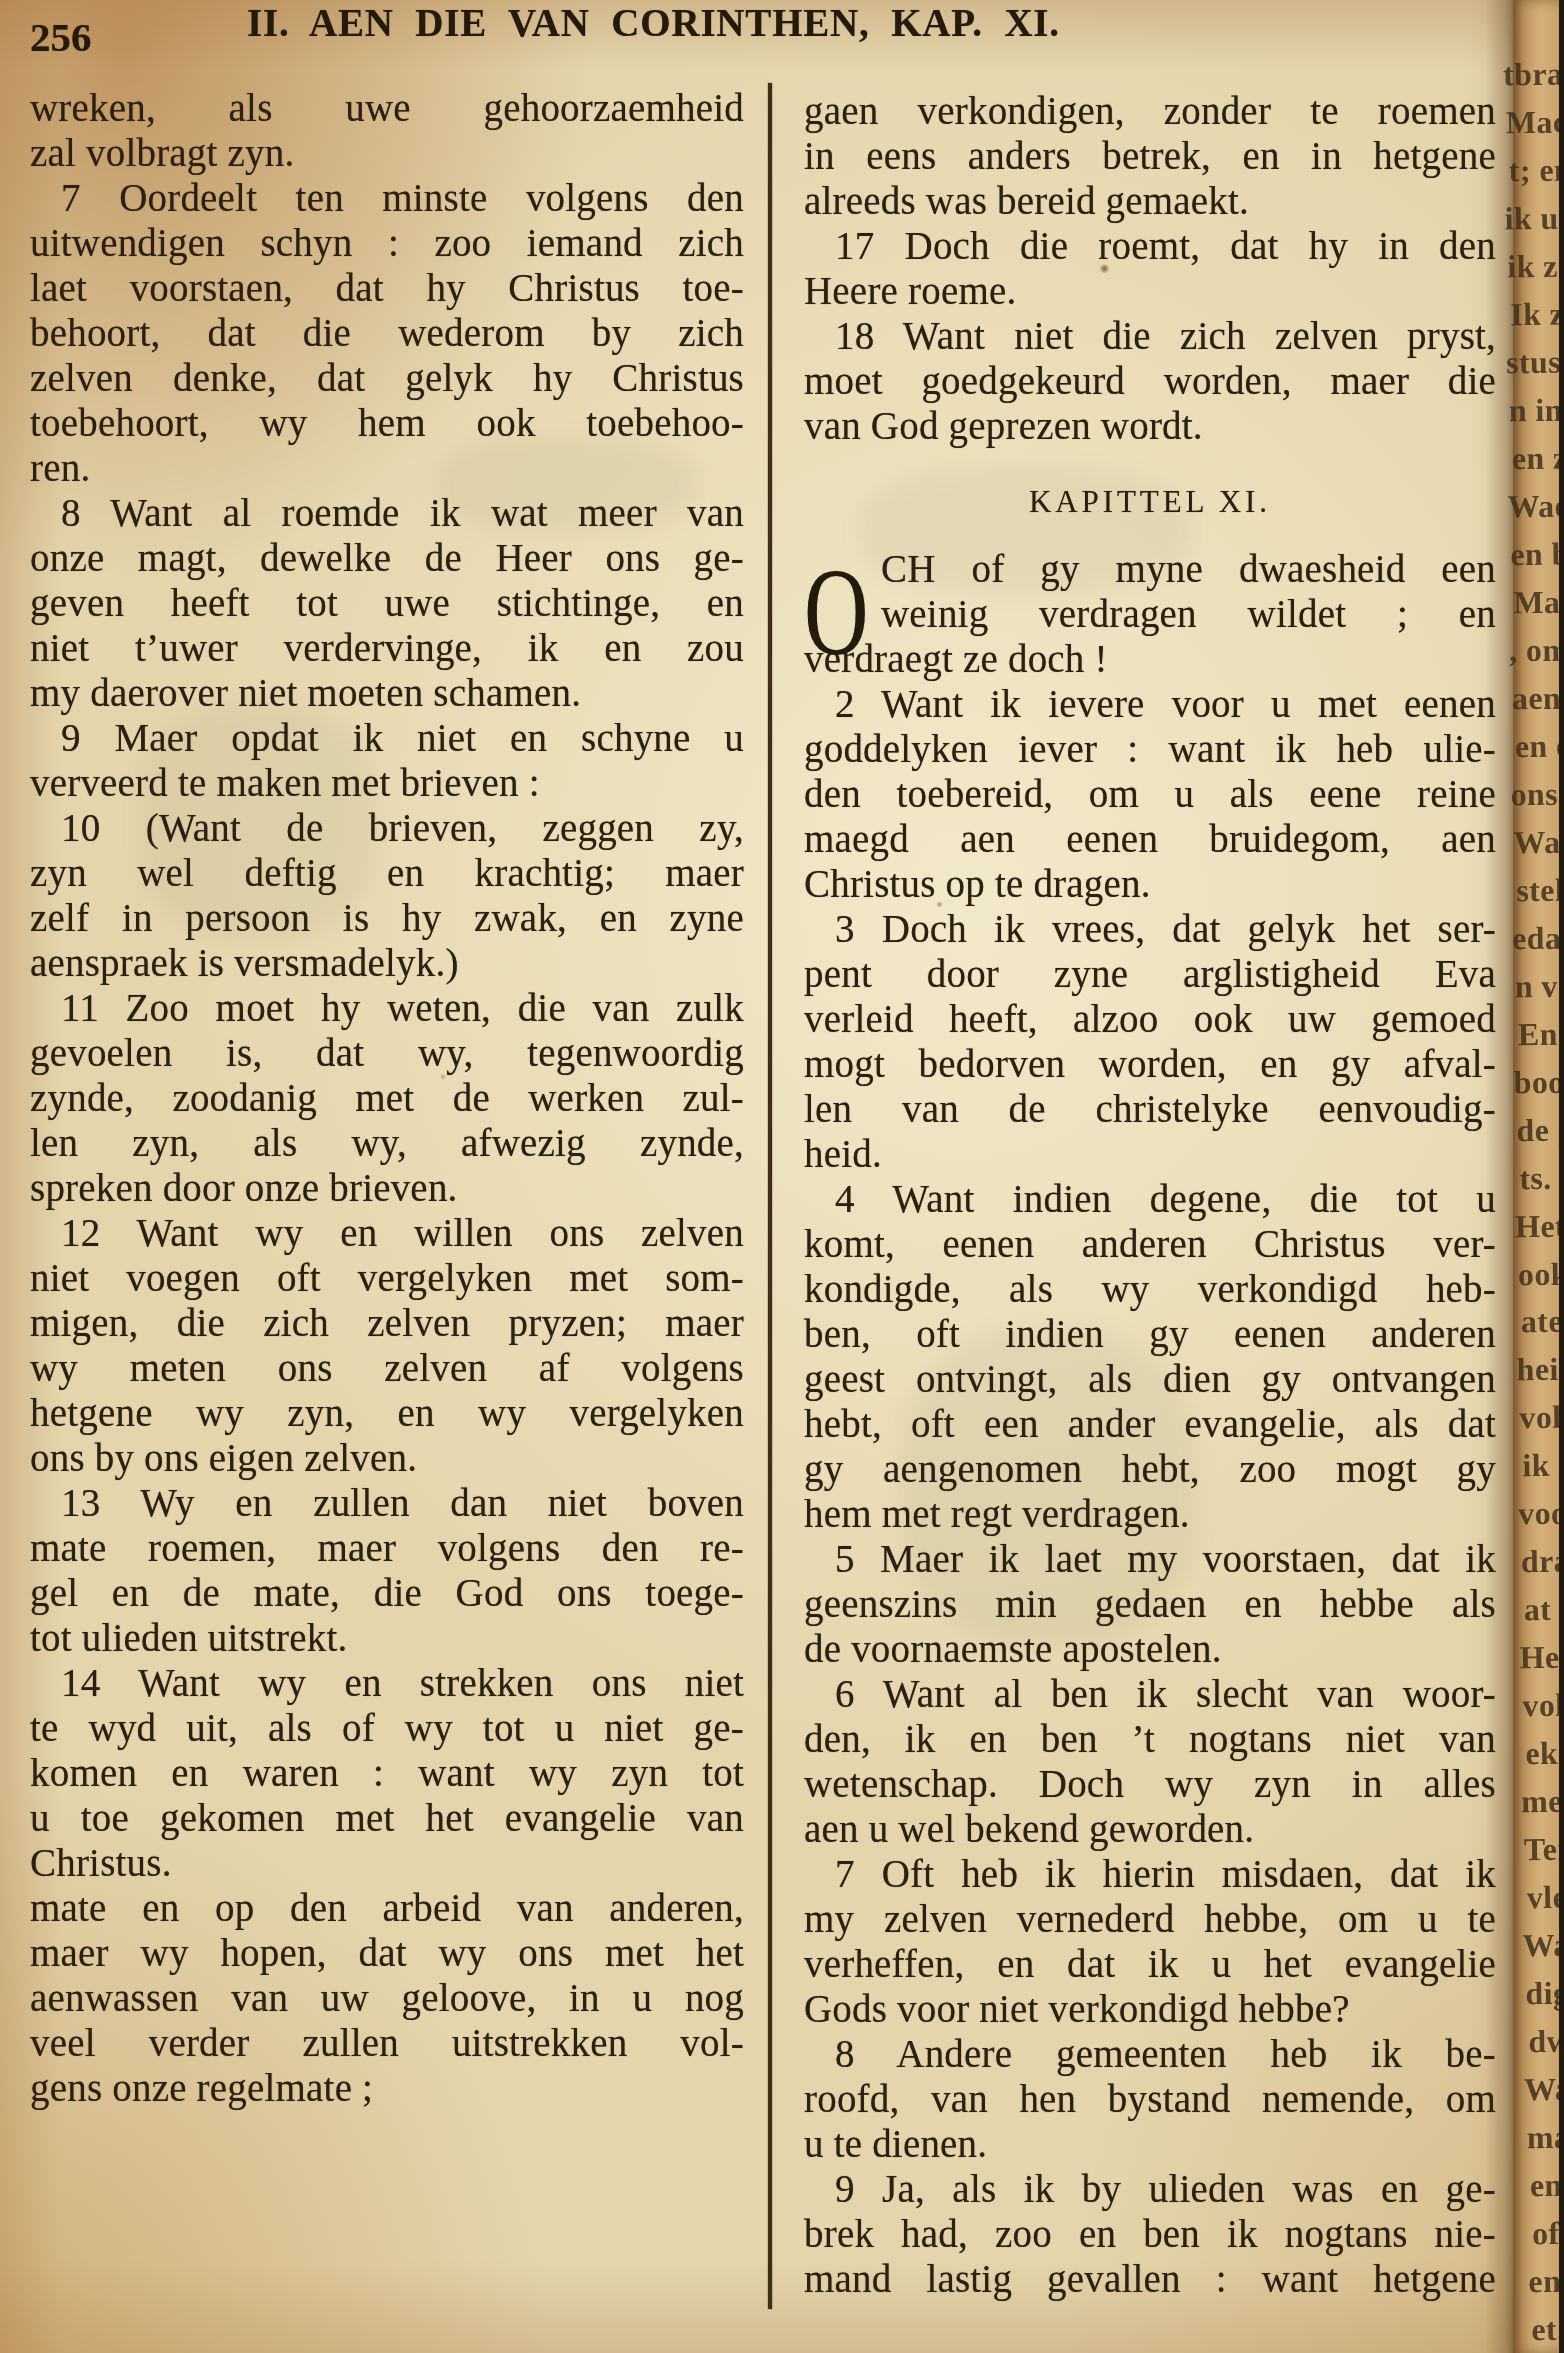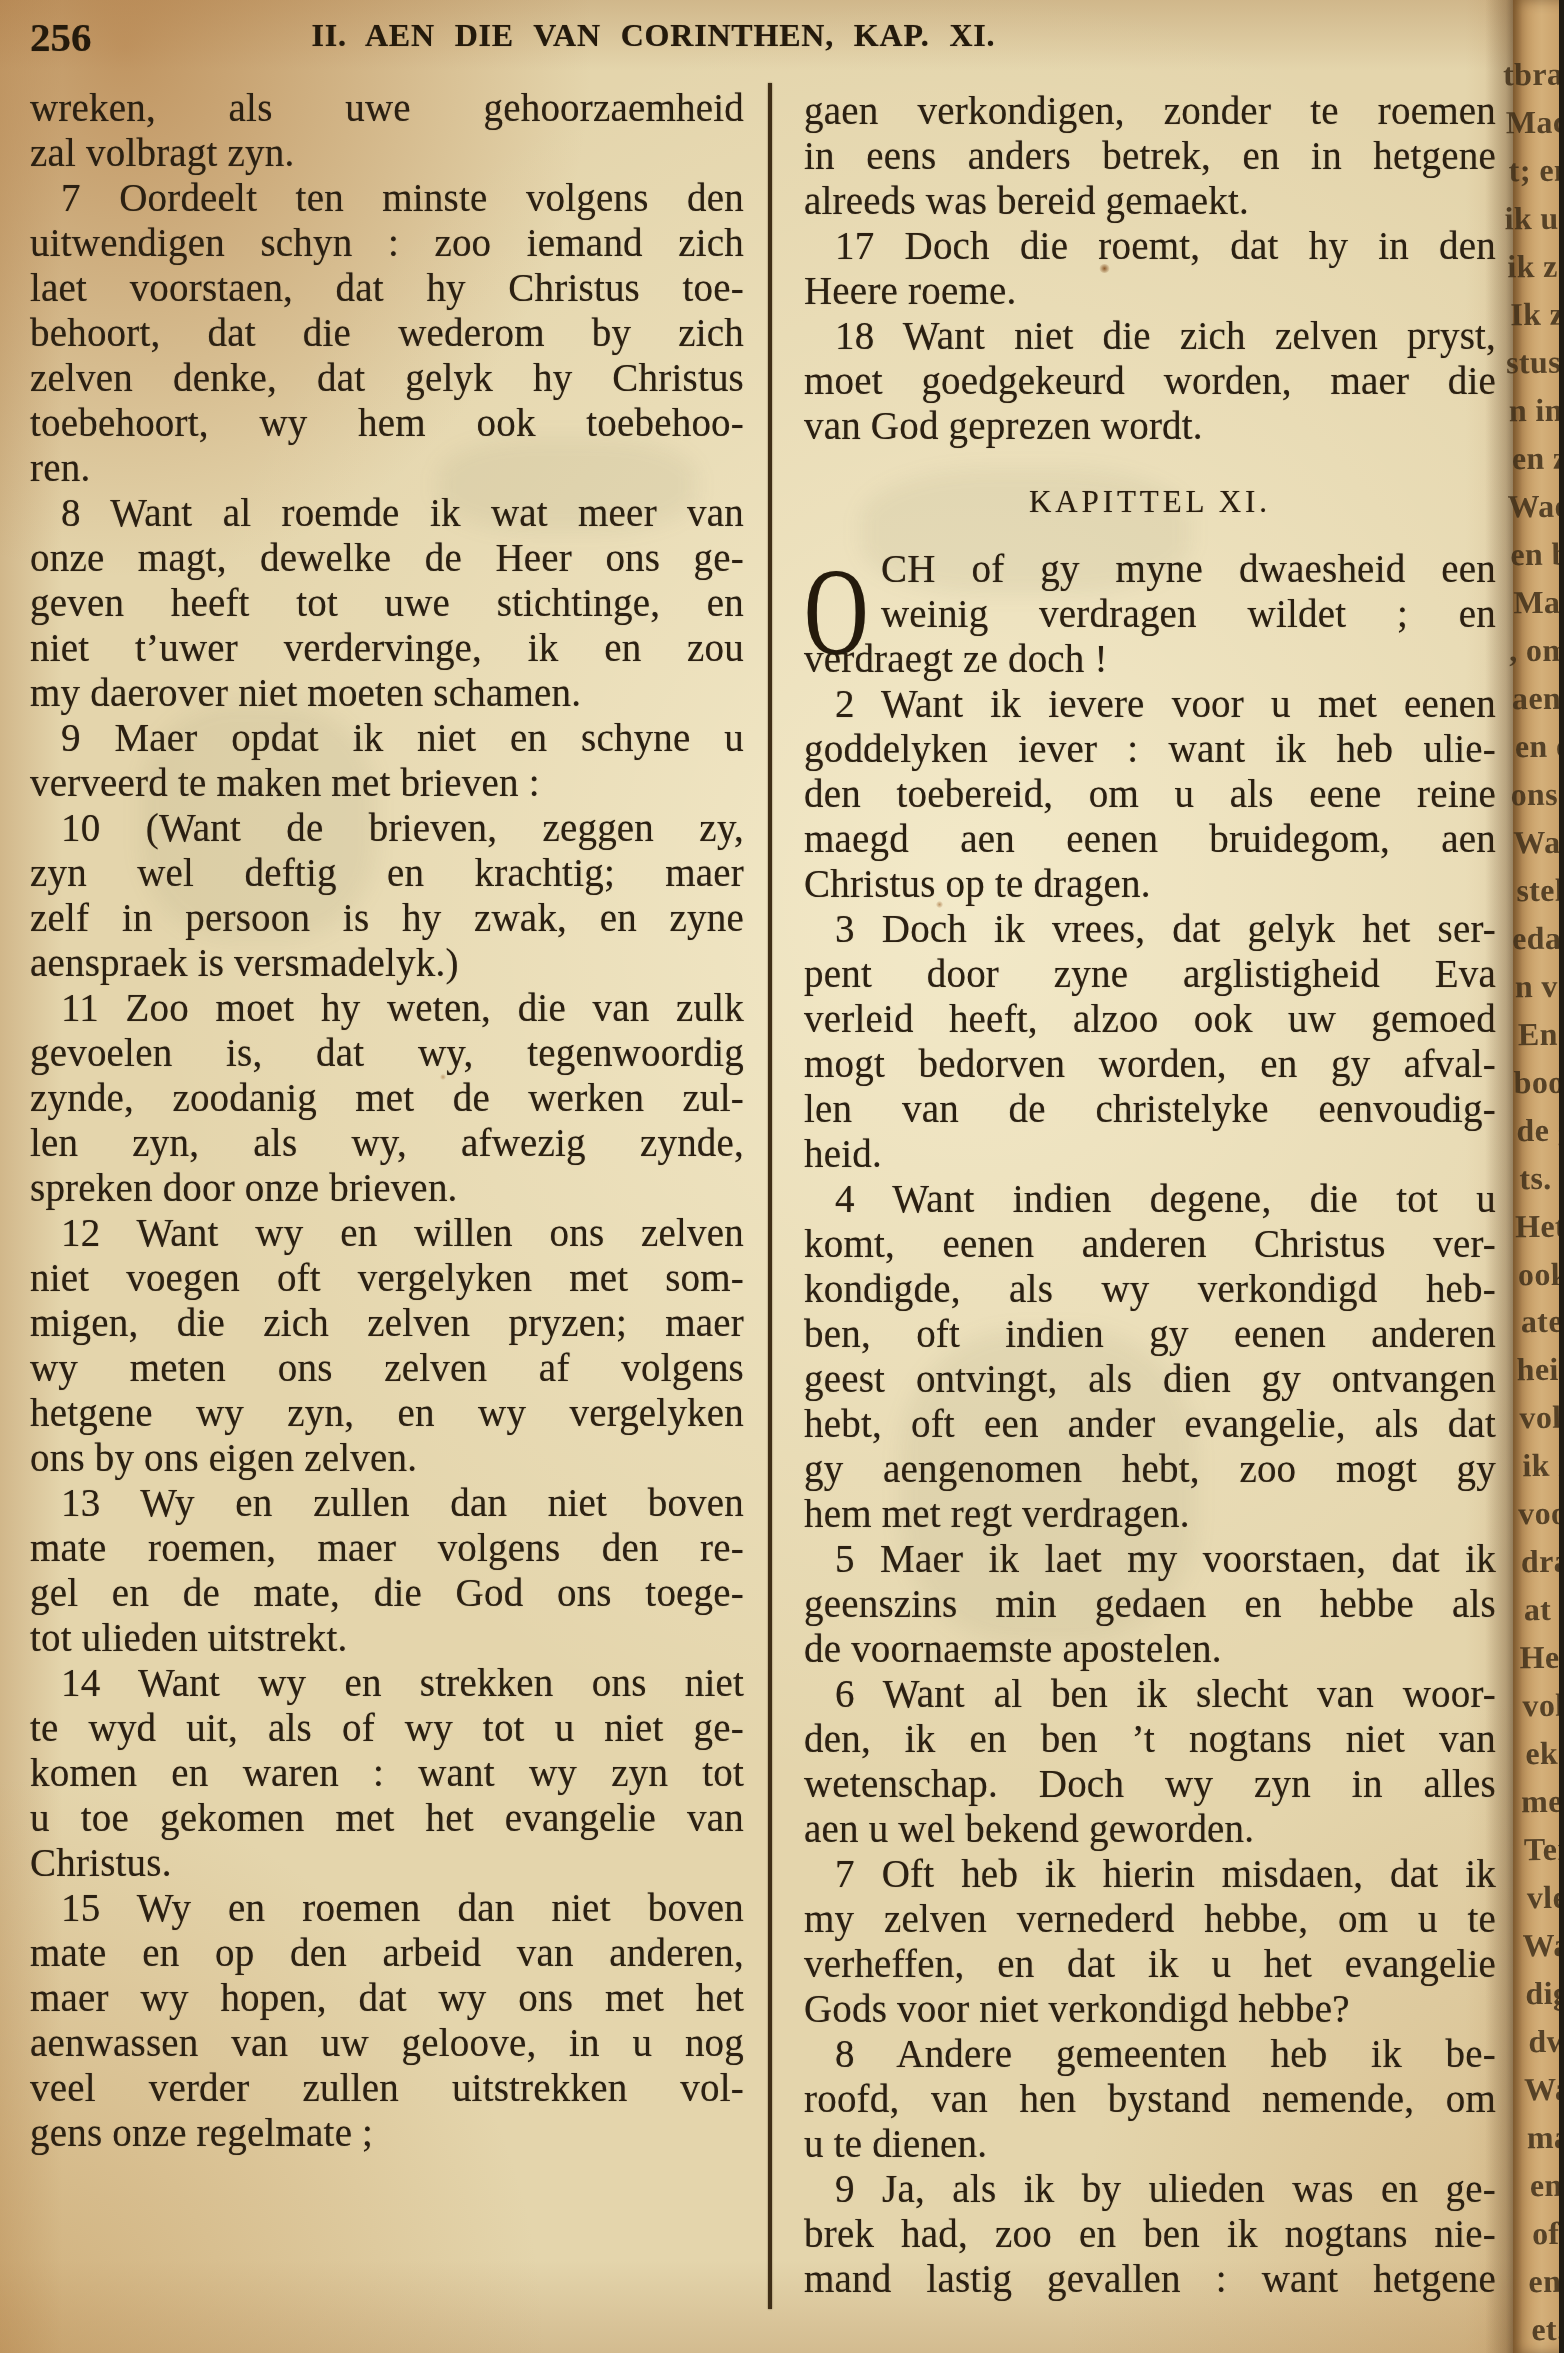--- a/index.html
+++ b/index.html
@@ -16,22 +16,22 @@
       linear-gradient(90deg, rgba(160,105,50,.28) 0%, rgba(160,105,50,0) 4%, rgba(160,105,50,0) 94%, rgba(160,105,50,.30) 100%),
       linear-gradient(180deg, rgba(150,95,40,.25) 0%, rgba(150,95,40,0) 3%, rgba(150,95,40,0) 96%, rgba(150,95,40,.22) 100%);
     padding-left: 44px;
   }
   .ink{ text-shadow:0 0 0.9px rgba(43,32,18,.55); }
 
   #page-number{
     position:absolute;left:30px;top:12.5px;font-size:41px;font-weight:700;color:#241a0c;
   }
   #running-title{
-    position:absolute;left:133px;top:17px;width:1041px;text-align:center;
-    font-size:32px;font-weight:700;letter-spacing:0.8px;word-spacing:11px;color:#241a0c;
+    position:absolute;left:133px;top:0;width:1041px;text-align:center;
+    font-size:39px;font-weight:700;letter-spacing:0.8px;word-spacing:11px;color:#241a0c;
     white-space:nowrap;
   }
 
   #column-divider{
     position:absolute;left:768px;top:83px;width:3.9px;height:2226px;
     background:#3f2e17;box-shadow:0 0 1.6px rgba(63,46,23,.8);
   }
 
   .col{position:absolute;font-size:39px;letter-spacing:0.2px;}
   #col-left{left:30px;top:85px;width:714px;}
@@ -152,21 +152,20 @@
         <div class="line last">tot ulieden uitstrekt.</div>
       </div>
       <div class="para">
         <div class="line ind">14 Want wy en strekken ons niet</div>
         <div class="line">te wyd uit, als of wy tot u niet ge-</div>
         <div class="line">komen en waren : want wy zyn tot</div>
         <div class="line">u toe gekomen met het evangelie van</div>
         <div class="line last">Christus.</div>
       </div>
       <div class="para">
-        <div class="line ind">15 Wy en roemen dan niet boven</div>
         <div class="line">mate en op den arbeid van anderen,</div>
         <div class="line">maer wy hopen, dat wy ons met het</div>
         <div class="line">aenwassen van uw geloove, in u nog</div>
         <div class="line">veel verder zullen uitstrekken vol-</div>
         <div class="line last">gens onze regelmate ;</div>
       </div>
     </div>
 
   <div id="col-right" class="col ink">
     <div id="right-before">

